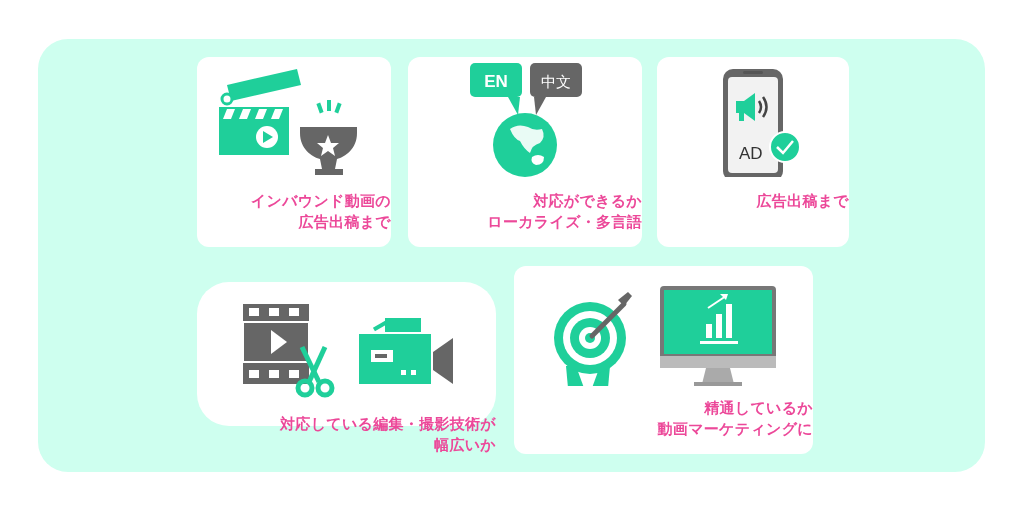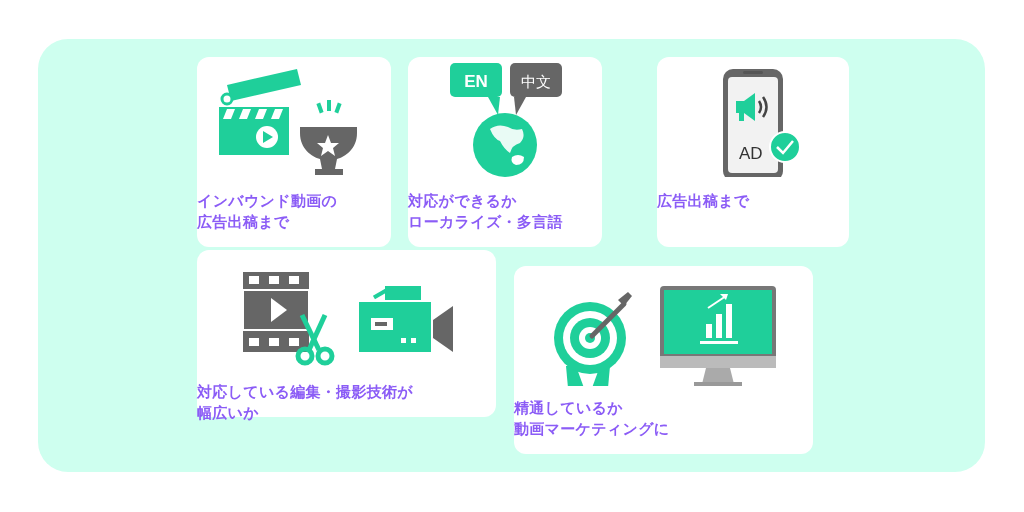--- a/index.html
+++ b/index.html
@@ -1,20 +1,20 @@
 <!DOCTYPE html>
 <html><head>
 <meta charset="utf-8">
 <style>
   html,body{margin:0;padding:0;background:#ffffff;}
   body{width:1024px;height:512px;position:relative;overflow:hidden;font-family:"DejaVu Sans","Liberation Sans",sans-serif;}
   .panel{position:absolute;left:38px;top:39px;width:947px;height:433px;background:#ceffef;border-radius:30px;}
   .card{position:absolute;background:#ffffff;border-radius:12px;}
   .card .icon{position:absolute;left:0;top:0;width:100%;height:120px;}
-  .card .label{position:absolute;left:0;width:100%;text-align:left;color:#8b5cf6;font-size:15px;line-height:21px;font-weight:bold;letter-spacing:0.3px;}
+  .card .label{position:absolute;left:0;width:100%;text-align:right;color:#ec4899;font-size:15px;line-height:21px;font-weight:bold;letter-spacing:0.3px;}
   .label span{display:block;}
 </style>
 </head>
 <body>
 
 <div class="panel"></div>
 
 <div class="card" style="left:197px;top:57px;width:194px;height:190px;">
   <svg class="icon" viewBox="0 0 194 120">
     <g>
@@ -40,21 +40,21 @@
           <rect x="139" y="46" width="4" height="10" transform="rotate(20 141 51)"></rect>
         </g>
     </g>
   </svg>
   <div class="label" style="top:134px;">
     <span>インバウンド動画の</span>
     <span>広告出稿まで</span>
   </div>
 </div>
 
-<div class="card" style="left:408px;top:57px;width:194px;height:190px;">
+<div class="card" style="left:408px;top:57px;width:194px;height:190px;padding-left:40px;">
   <svg class="icon" viewBox="0 0 194 120">
     <g>
       <rect x="42" y="6" width="52" height="34" rx="5" fill="#1fcf9a"></rect>
       <polygon points="80,40 92,40 90,58" fill="#1fcf9a"></polygon>
       <text x="68" y="30" text-anchor="middle" font-family="Liberation Sans, sans-serif" font-size="17" font-weight="bold" fill="#fff">EN</text>
     </g>
     <g>
       <rect x="102" y="6" width="52" height="34" rx="5" fill="#666"></rect>
       <polygon points="106,40 118,40 108,58" fill="#666"></polygon>
       <text x="128" y="30" text-anchor="middle" font-family="DejaVu Sans, sans-serif" font-size="15" fill="#fff">中文</text>
@@ -91,21 +91,21 @@
     <g>
       <circle cx="128" cy="90" r="15" fill="#1fcf9a" stroke="#fff" stroke-width="2"></circle>
       <path d="M120 90 l6 6 l10 -12" fill="none" stroke="#fff" stroke-width="2.5"></path>
     </g>
   </svg>
   <div class="label" style="top:134px;">
     <span>広告出稿まで</span>
   </div>
 </div>
 
-<div class="card" style="left:197px;top:250px;width:299px;height:167px;">
+<div class="card" style="left:197px;top:282px;width:299px;height:144px;border-radius:32px;">
   <svg class="icon" viewBox="0 0 299 120">
     <g>
       <rect x="46" y="22" width="66" height="80" fill="#666"></rect>
       <g fill="#fff">
           <rect x="52" y="26" width="10" height="8"></rect>
           <rect x="72" y="26" width="10" height="8"></rect>
           <rect x="92" y="26" width="10" height="8"></rect>
           <rect x="52" y="88" width="10" height="8"></rect>
           <rect x="72" y="88" width="10" height="8"></rect>
           <rect x="92" y="88" width="10" height="8"></rect>

